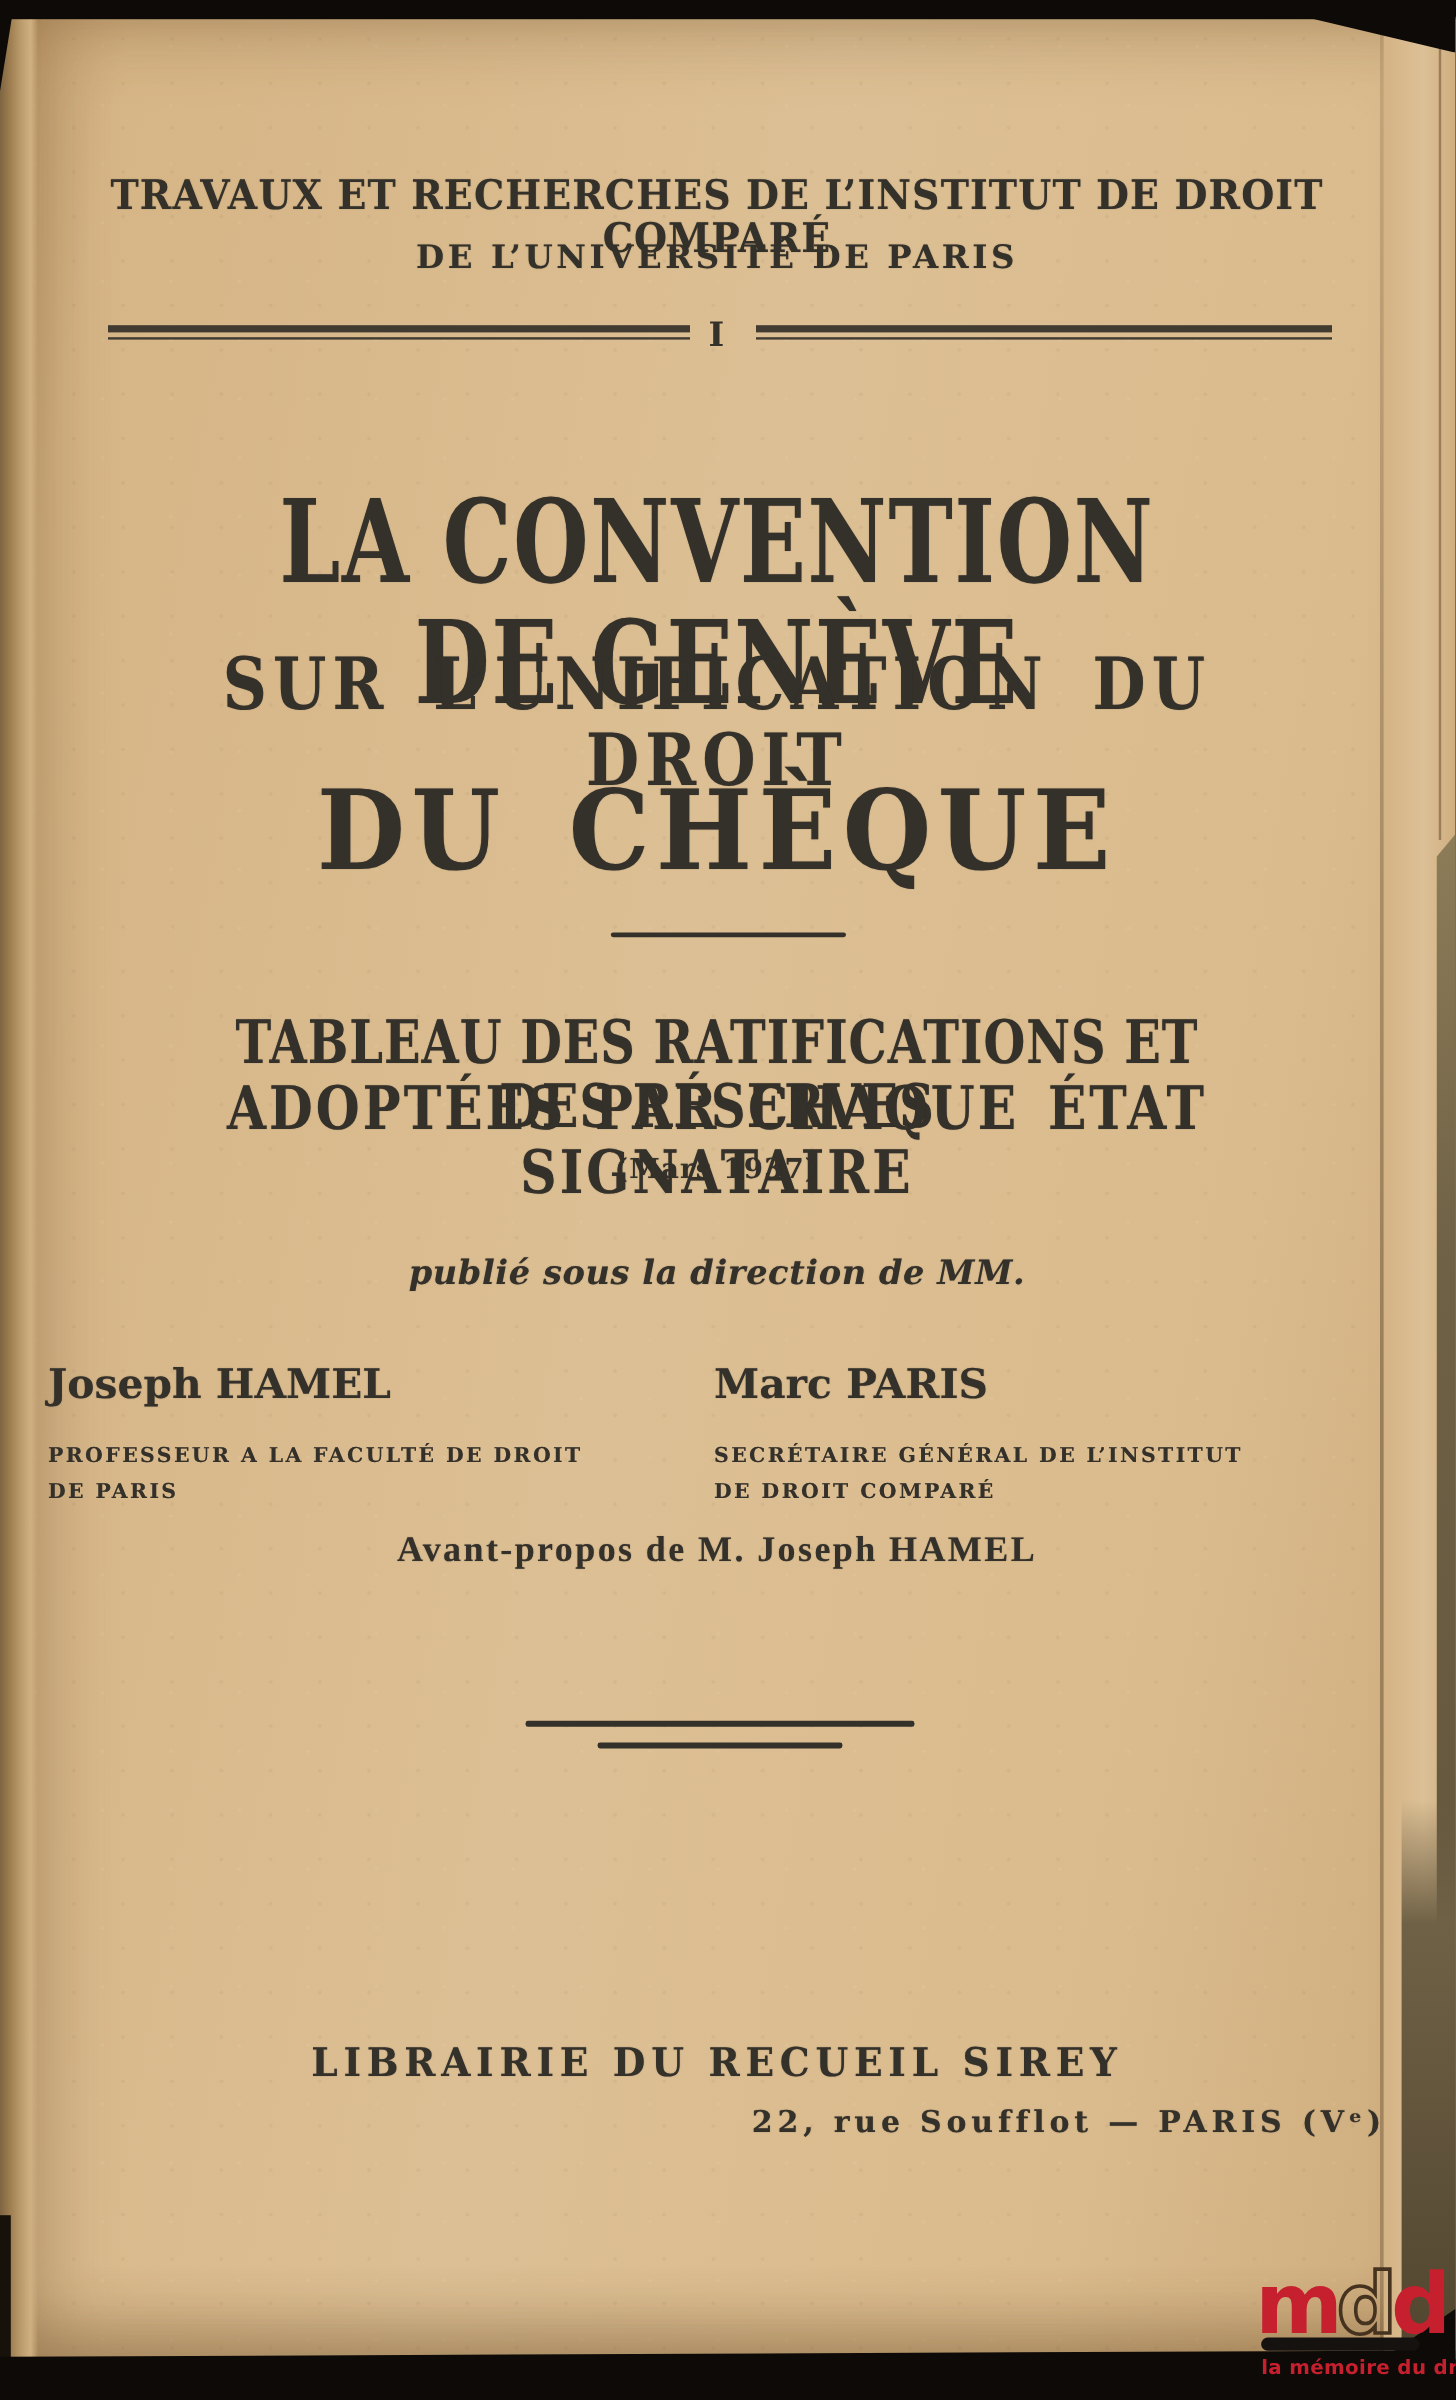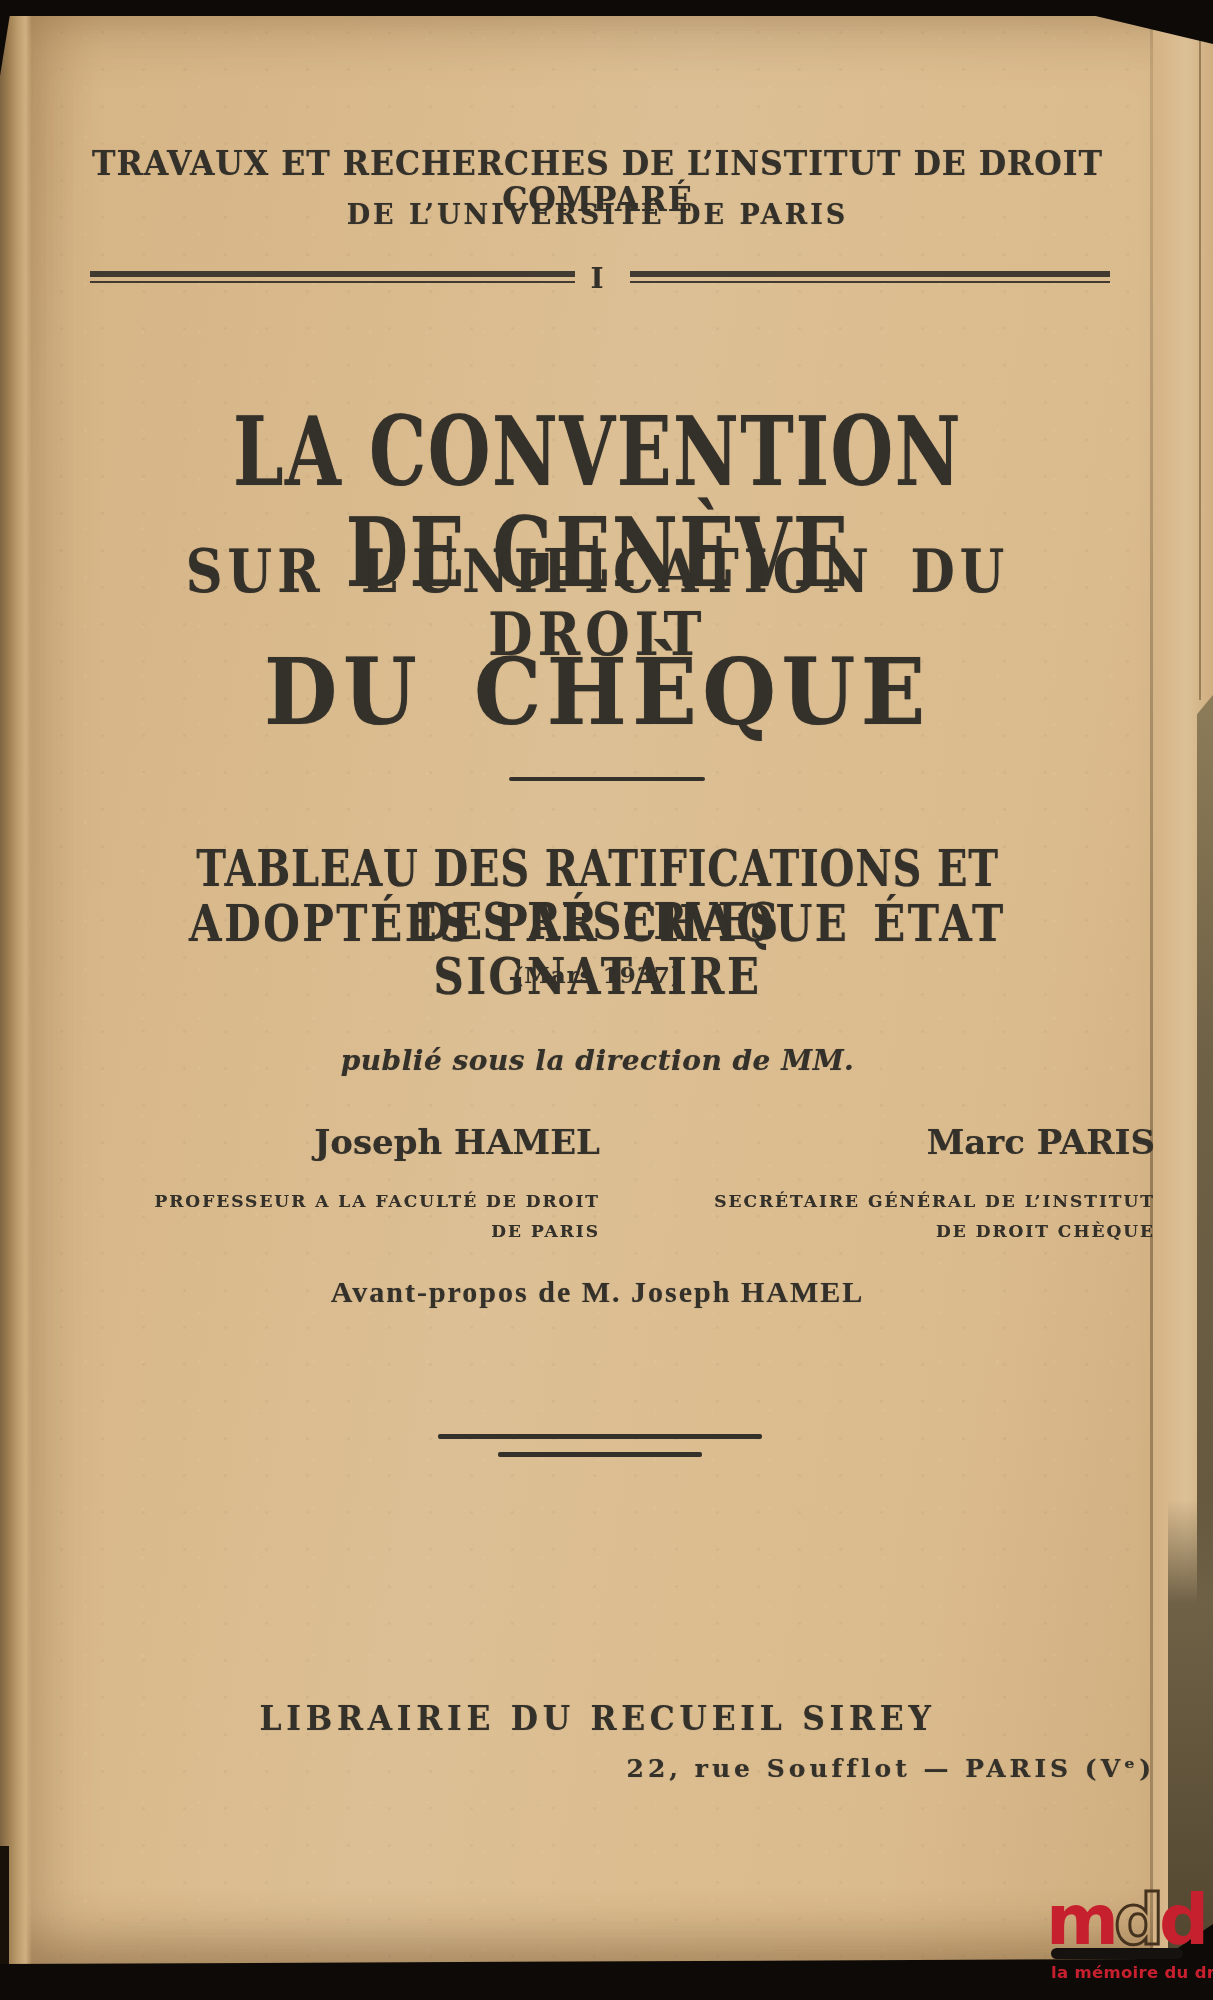--- a/index.html
+++ b/index.html
@@ -47,21 +47,21 @@
   .series-num{position:absolute;left:0;width:100%;top:0;font-size:28px;letter-spacing:1px;}
   .title-1{top:402px;font-size:96px;letter-spacing:2px;transform:scaleX(.75);}
   .title-2{top:540px;font-size:60px;letter-spacing:6px;word-spacing:16px;transform:scaleX(.85);}
   .title-3{top:644px;font-size:92px;letter-spacing:6px;word-spacing:18px;transform:scaleX(.92);}
   .title-rule{position:absolute;left:469px;top:777px;width:196px;height:4px;background:var(--ink);border-radius:2px;}
   .subtitle-1{top:843px;font-size:50px;letter-spacing:1px;transform:scaleX(.80);}
   .subtitle-2{top:898px;font-size:50px;letter-spacing:3px;word-spacing:8px;transform:scaleX(.84);}
   .subtitle-date{top:963px;font-size:23px;letter-spacing:1px;}
   .direction-line{top:1046px;font-size:28px;letter-spacing:.5px;font-style:italic;}
   .authors-row{position:absolute;left:0;top:1122px;width:100%;height:140px;}
-  .author{position:absolute;top:1px;width:560px;text-align:right;}
+  .author{position:absolute;top:13px;width:560px;text-align:left;}
   .author.a0{left:0;}
   .author.a1{left:555px;}
   .author-name{font-size:34px;line-height:1.15;text-shadow:0 0 1px rgba(52,48,42,.45);}
   .author-role{font-size:17px;letter-spacing:2px;line-height:1.75;margin-top:25px;text-shadow:0 0 .5px rgba(52,48,42,.5);}
   .foreword{top:1276px;font-size:30px;letter-spacing:2px;font-family:Liberation Serif, serif;}
   .mid-rule-a{position:absolute;left:398px;top:1434px;width:324px;height:5px;background:var(--ink);border-radius:2px;}
   .mid-rule-b{position:absolute;left:458px;top:1452px;width:204px;height:5px;background:var(--ink);border-radius:2px;}
   .publisher-1{top:1702px;font-size:33px;letter-spacing:5px;transform:scaleX(.95);}
   .publisher-2{top:1756px;font-size:25px;letter-spacing:4px;text-align:right;}
   
@@ -121,21 +121,21 @@
         <div class="author-name">Joseph HAMEL</div>
         <div class="author-role">
           <span>PROFESSEUR A LA FACULTÉ DE DROIT</span><br>
           <span>DE PARIS</span>
         </div>
       </div>
       <div class="author a1">
         <div class="author-name">Marc PARIS</div>
         <div class="author-role">
           <span>SECRÉTAIRE GÉNÉRAL DE L’INSTITUT</span><br>
-          <span>DE DROIT CHÈQUE</span>
+          <span>DE DROIT COMPARÉ</span>
         </div>
       </div>
     </div>
 
     <div class="line foreword">Avant-propos de M. Joseph HAMEL</div>
 
     <div class="mid-rule-a"></div>
     <div class="mid-rule-b"></div>
 
     <div class="line publisher-1">LIBRAIRIE DU RECUEIL SIREY</div>

